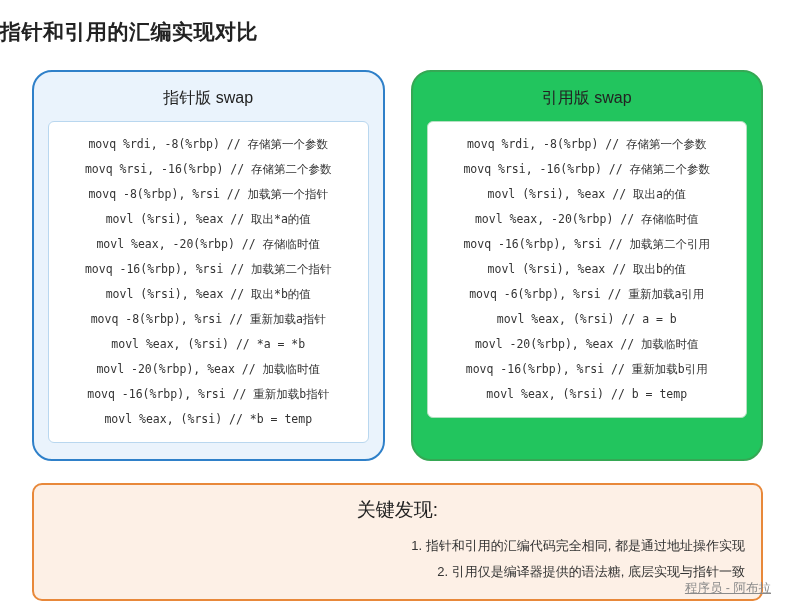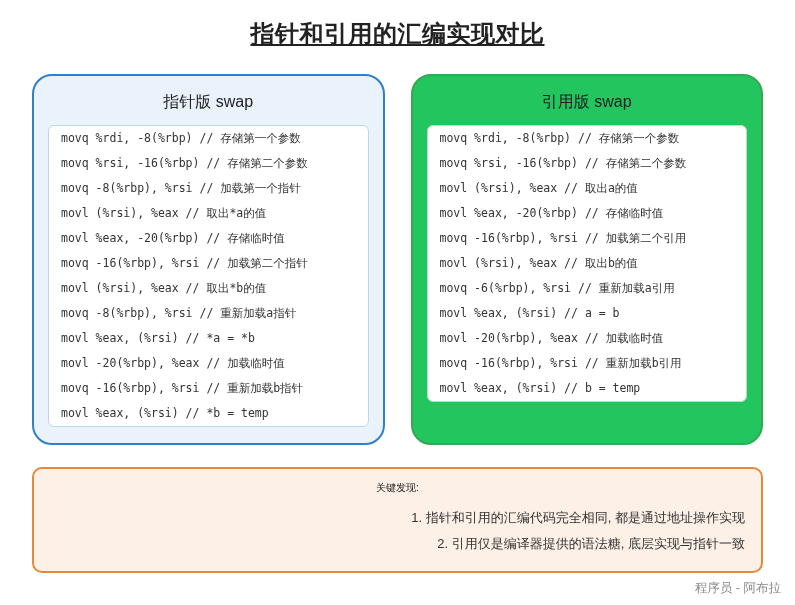--- a/index.html
+++ b/index.html
@@ -9,27 +9,26 @@
   body {
     width: 795px;
     height: 605px;
     background: #ffffff;
     font-family: "Liberation Sans", sans-serif;
     color: #222;
     overflow: hidden;
     position: relative;
   }
   .page-title {
-    text-align: center;
-    font-size: 24px;
+    text-align: left;
+    font-size: 21px;
     font-weight: bold;
     color: #222222;
     padding-top: 18px;
     letter-spacing: 0.5px;
-    text-decoration: underline;
   }
   .panels {
     display: flex;
     gap: 26px;
     padding: 24px 32px 0 32px;
     box-sizing: border-box;
   }
   .panel {
     flex: 1 1 0;
     border-radius: 20px;
@@ -48,22 +47,23 @@
   .panel-title {
     text-align: center;
     font-size: 16px;
     color: #222222;
     margin: 4px 0 12px 0;
   }
   .code-box {
     background: #ffffff;
     border-radius: 6px;
     border: 1px solid;
-    padding: 0 12px;
+    padding: 10px 12px;
     box-sizing: border-box;
+    text-align: center;
   }
   .panel-pointer .code-box {
     border-color: #b9d7ef;
   }
   .panel-reference .code-box {
     border-color: #b6e0c2;
   }
   .code-line {
     font-family: "DejaVu Sans Mono", monospace;
     font-size: 11.5px;
@@ -74,36 +74,37 @@
   .findings {
     margin: 22px 32px 0 32px;
     background: #fdf0e6;
     border: 2px solid #e8883a;
     border-radius: 10px;
     padding: 12px 16px 14px 16px;
     box-sizing: border-box;
   }
   .findings-title {
     text-align: center;
-    font-size: 10px;
+    font-size: 19px;
     color: #222222;
     margin-bottom: 10px;
   }
   .finding-item {
     text-align: right;
     font-size: 13px;
     color: #333333;
     line-height: 26px;
   }
   .watermark {
     position: absolute;
-    right: 14px;
+    right: 24px;
     bottom: 8px;
     font-size: 12.5px;
     color: #8a8a8a;
+    text-decoration: underline;
   }
 </style>
 </head>
 <body>
 
 <div class="page-title">指针和引用的汇编实现对比</div>
 
 <div class="panels">
 
   <div class="panel panel-pointer">

